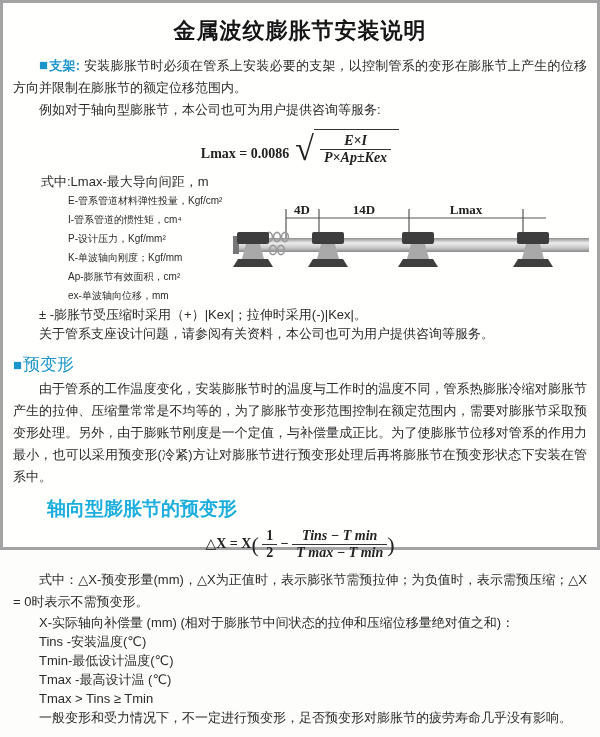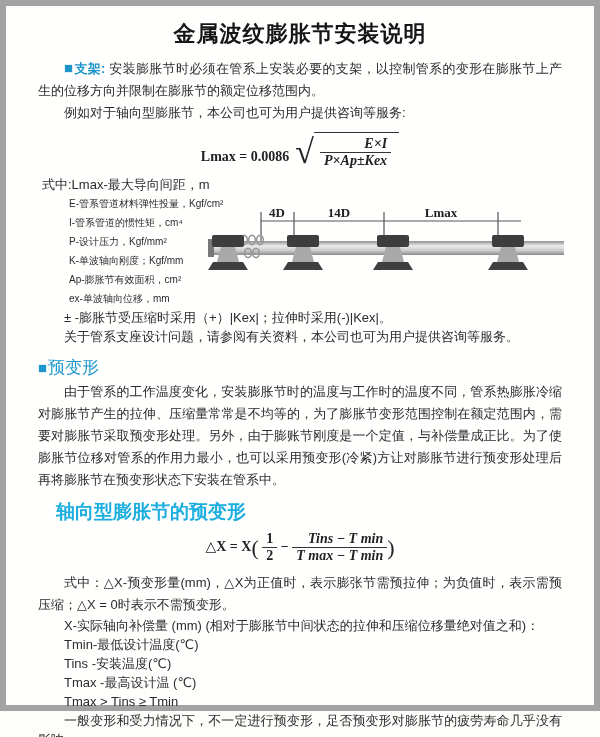--- a/index.html
+++ b/index.html
@@ -1,48 +1,48 @@
 <!DOCTYPE html>
 <html><head>
 <meta charset="utf-8">
 <style>
   html,body{margin:0;padding:0;}
   body{
     width:600px;height:737px;overflow:hidden;background:#fdfdfb;
     font-family:"Liberation Sans","DejaVu Sans",sans-serif;color:#2b2b2b;
   }
-  .doc{width:600px;height:711px;box-sizing:border-box;padding:0 32px;background:#fffffe;border:6px solid #a3a3a3;}
+  .doc{width:600px;height:550px;box-sizing:border-box;padding:0 10px;background:#fffffe;border:3px solid #a3a3a3;}
   .title{
     text-align:center;font-size:22px;font-weight:bold;color:#161616;
     margin:0;padding:13px 0 8px;letter-spacing:1px;
   }
   .body-text{font-size:13px;line-height:22px;margin:0;text-align:justify;}
   .indent{text-indent:2em;}
   .sec-head-inline{color:#1b95cc;font-size:13px;font-weight:bold;}
   .sec-marker{color:#1b95cc;font-size:15px;margin-right:1px;}
   .sec-heading{color:#1b95cc;font-size:17px;font-weight:normal;margin:10px 0 2px;}
   .sub-heading{color:#1caede;font-size:19px;font-weight:bold;margin:8px 0 4px;}
-  .sub-heading.axial{margin-left:18px;}
+  .sub-heading.axial{margin-left:34px;}
   
   .formula{
     font-family:"Liberation Serif","DejaVu Serif",serif;font-weight:bold;
     text-align:center;font-size:14px;color:#222;
   }
   .formula .it{font-style:italic;}
   .frac{display:inline-block;vertical-align:middle;text-align:center;line-height:1.15;}
-  .frac .num{display:block;border-bottom:1.4px solid #333;padding:0 4px;text-align:right;}
+  .frac .num{display:block;border-bottom:1.4px solid #333;padding:0 4px;}
   .frac .den{display:block;padding:0 4px;}
   .sqrt{display:inline-flex;align-items:center;margin-left:6px;}
   .sqrt .rad{font-size:34px;font-weight:400;line-height:0.9;transform:translateY(2px);}
   .sqrt .radicand{border-top:1.6px solid #333;padding:3px 8px 0 6px;}
   .paren{font-size:22px;font-weight:400;vertical-align:middle;line-height:1;}
   .f1{margin:8px 0 6px;}
   .f2{margin:6px 0 8px;}
   
-  .vars-block{position:relative;}
+  .vars-block{position:relative;margin-left:24px;}
   .vars-lead{font-size:13px;line-height:19px;margin:2px 0 0 4px;}
   .vars-list{list-style:none;margin:0;padding:0 0 0 31px;font-size:10px;line-height:19px;}
   .diagram{position:absolute;top:28px;right:-2px;}
   
   .tight{line-height:19px;}
   .t-lines p{margin:0;}
 </style>
 </head>
 <body>
 
@@ -139,21 +139,21 @@
   <h3 class="sub-heading axial">轴向型膨胀节的预变形</h3>
 
   <div class="formula f2">
     <span>△X = X</span><span class="paren">(</span> <span class="frac"><span class="num">1</span><span class="den">2</span></span> <span>−</span> <span class="frac it"><span class="num">Tins − T min</span><span class="den">T max − T min</span></span><span class="paren">)</span>
   </div>
 
   <p class="body-text indent">式中：△X-预变形量(mm)，△X为正值时，表示膨张节需预拉伸；为负值时，表示需预压缩；△X = 0时表示不需预变形。</p>
   <p class="body-text indent tight">X-实际轴向补偿量 (mm) (相对于膨胀节中间状态的拉伸和压缩位移量绝对值之和)：</p>
 
   <div class="t-lines body-text tight">
+    <p class="indent">Tins -安装温度(℃)</p>
     <p class="indent">Tmin-最低设计温度(℃)</p>
-    <p class="indent">Tins -安装温度(℃)</p>
     <p class="indent">Tmax -最高设计温 (℃)</p>
     <p class="indent">Tmax &gt; Tins ≥ Tmin</p>
   </div>
 
   <p class="body-text indent tight">一般变形和受力情况下，不一定进行预变形，足否预变形对膨胀节的疲劳寿命几乎没有影响。</p>
 
 </div>
 
 </body></html>

